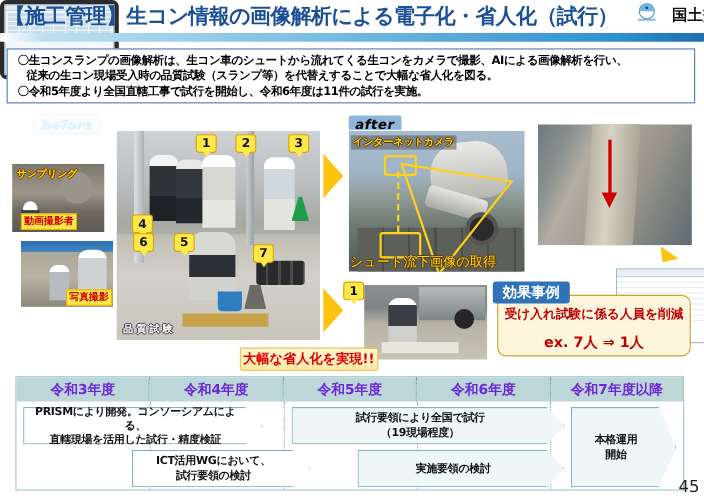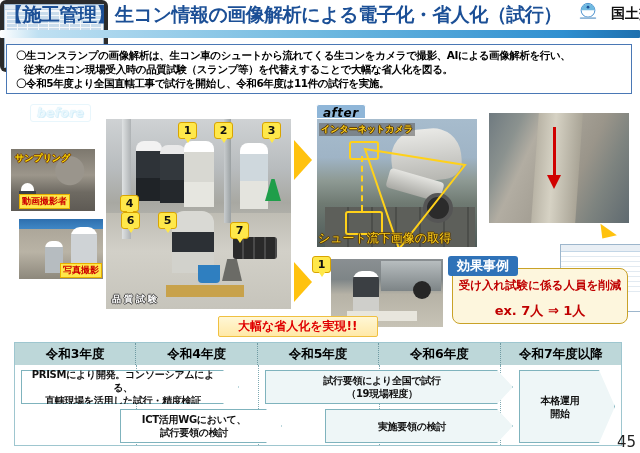--- a/index.html
+++ b/index.html
@@ -169,21 +169,21 @@
 
   
   .yarrow{position:absolute;width:0;height:0;
     border-top:20px solid transparent;border-bottom:20px solid transparent;
     border-left:18px solid #FFC20E;}
 
   
   .redbanner{
     position:absolute;left:218px;top:316px;
     background:linear-gradient(180deg,#fff7d6,#ffe9a8);border:1px solid #f0c040;
-    color:#e00000;font-size:12px;font-weight:bold;padding:1px 19px;border-radius:2px;
+    color:#e00000;font-size:12px;font-weight:bold;padding:1px 2px;border-radius:2px;
     font-family:"DejaVu Sans",sans-serif;white-space:nowrap;
   }
 
   
   .effectbox{
     position:absolute;left:452px;top:268px;width:176px;height:56px;
     background:#fdf6dd;border:1.5px solid #c9a227;border-radius:8px;box-sizing:border-box;
     padding-top:9px;text-align:center;
   }
   .effect-title{
@@ -194,21 +194,21 @@
   .effect-l1{font-size:11.5px;font-weight:bold;color:#c00000;font-family:"DejaVu Sans",sans-serif;}
   .effect-l2{font-size:13px;font-weight:bold;color:#c00000;margin-top:9px;
     font-family:"DejaVu Sans",sans-serif;}
 
   
   .tl{position:absolute;left:14px;top:342px;width:608px;height:104px;
     border:1px solid #9ec6cf;box-sizing:border-box;background:#fff;}
   .tl-head{display:flex;height:22px;}
   .tl-head .cell{
     flex:1;background:#bdd7d9;border-right:1px dotted #6f9aa2;
-    color:#000000;font-size:12.5px;font-weight:bold;text-align:center;line-height:22px;
+    color:#6d28d9;font-size:12.5px;font-weight:bold;text-align:center;line-height:22px;
     font-family:"DejaVu Sans",sans-serif;
   }
   .tl-head .cell:last-child{border-right:none;}
   .tl-body{position:relative;height:80px;}
   .vline{position:absolute;top:0;width:0;height:80px;border-left:1px dotted #7fa9b2;}
 
   .chev{
     position:absolute;background:#ffffff;border:1px solid #7fb3bd;box-sizing:border-box;
     display:flex;align-items:center;justify-content:center;text-align:center;
     font-size:10px;line-height:13px;color:#111;font-weight:bold;

